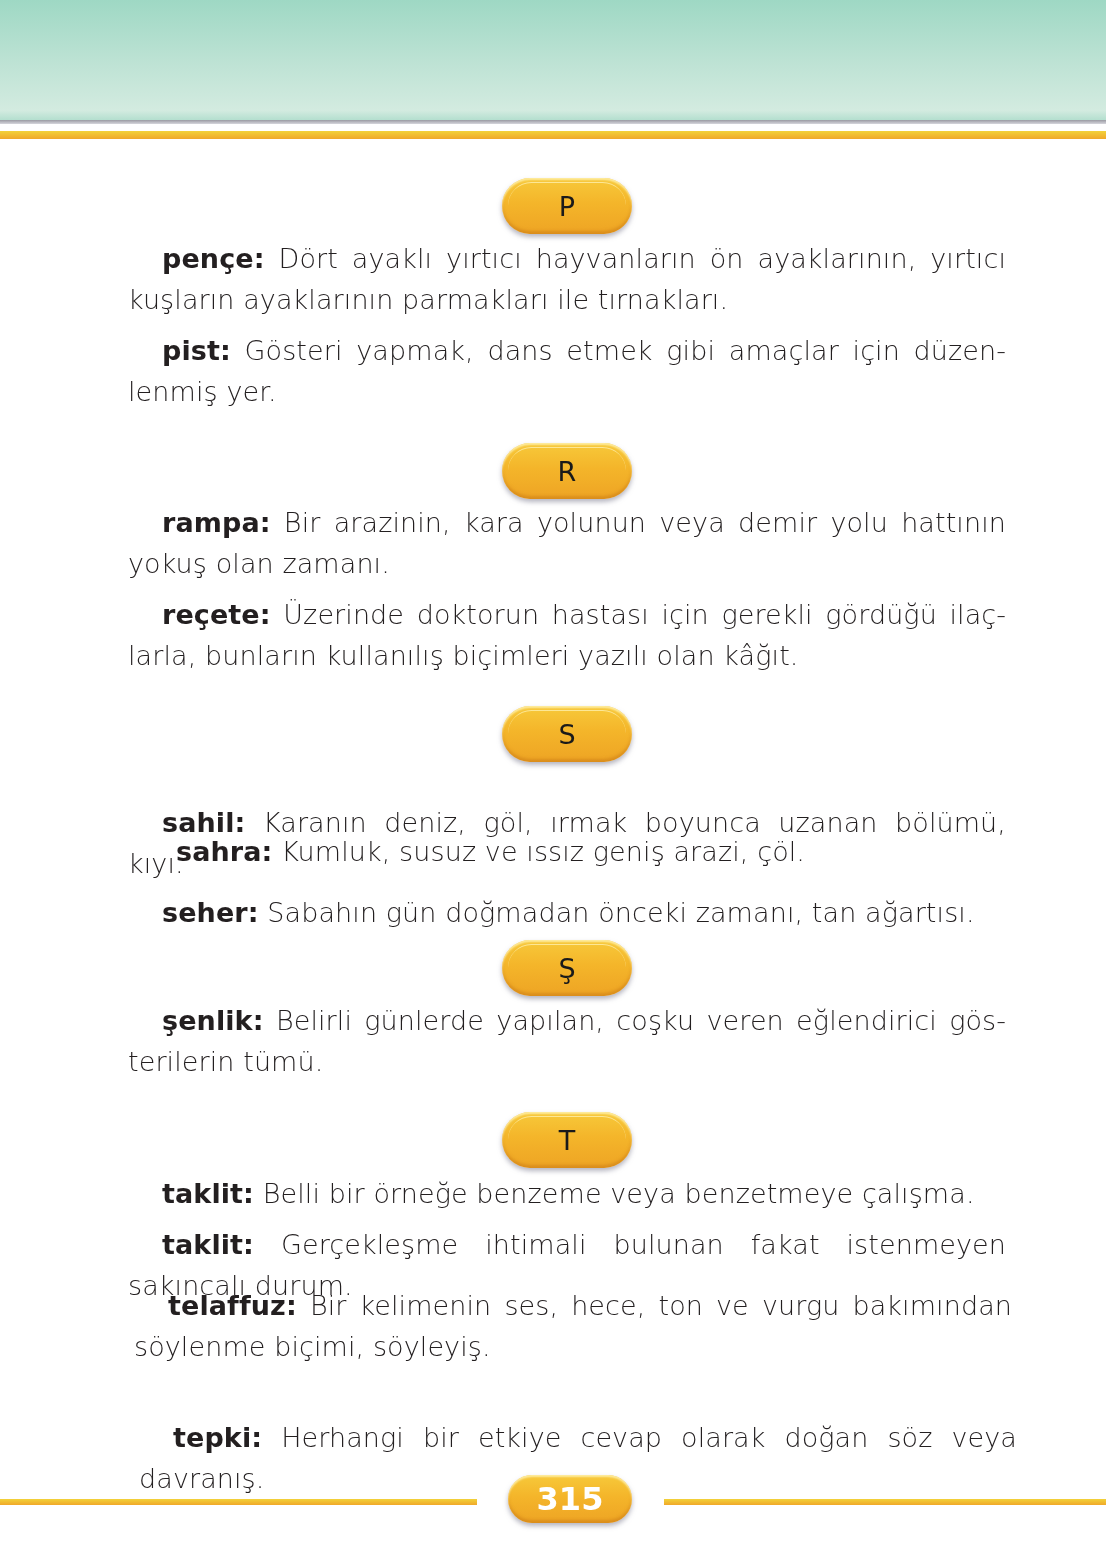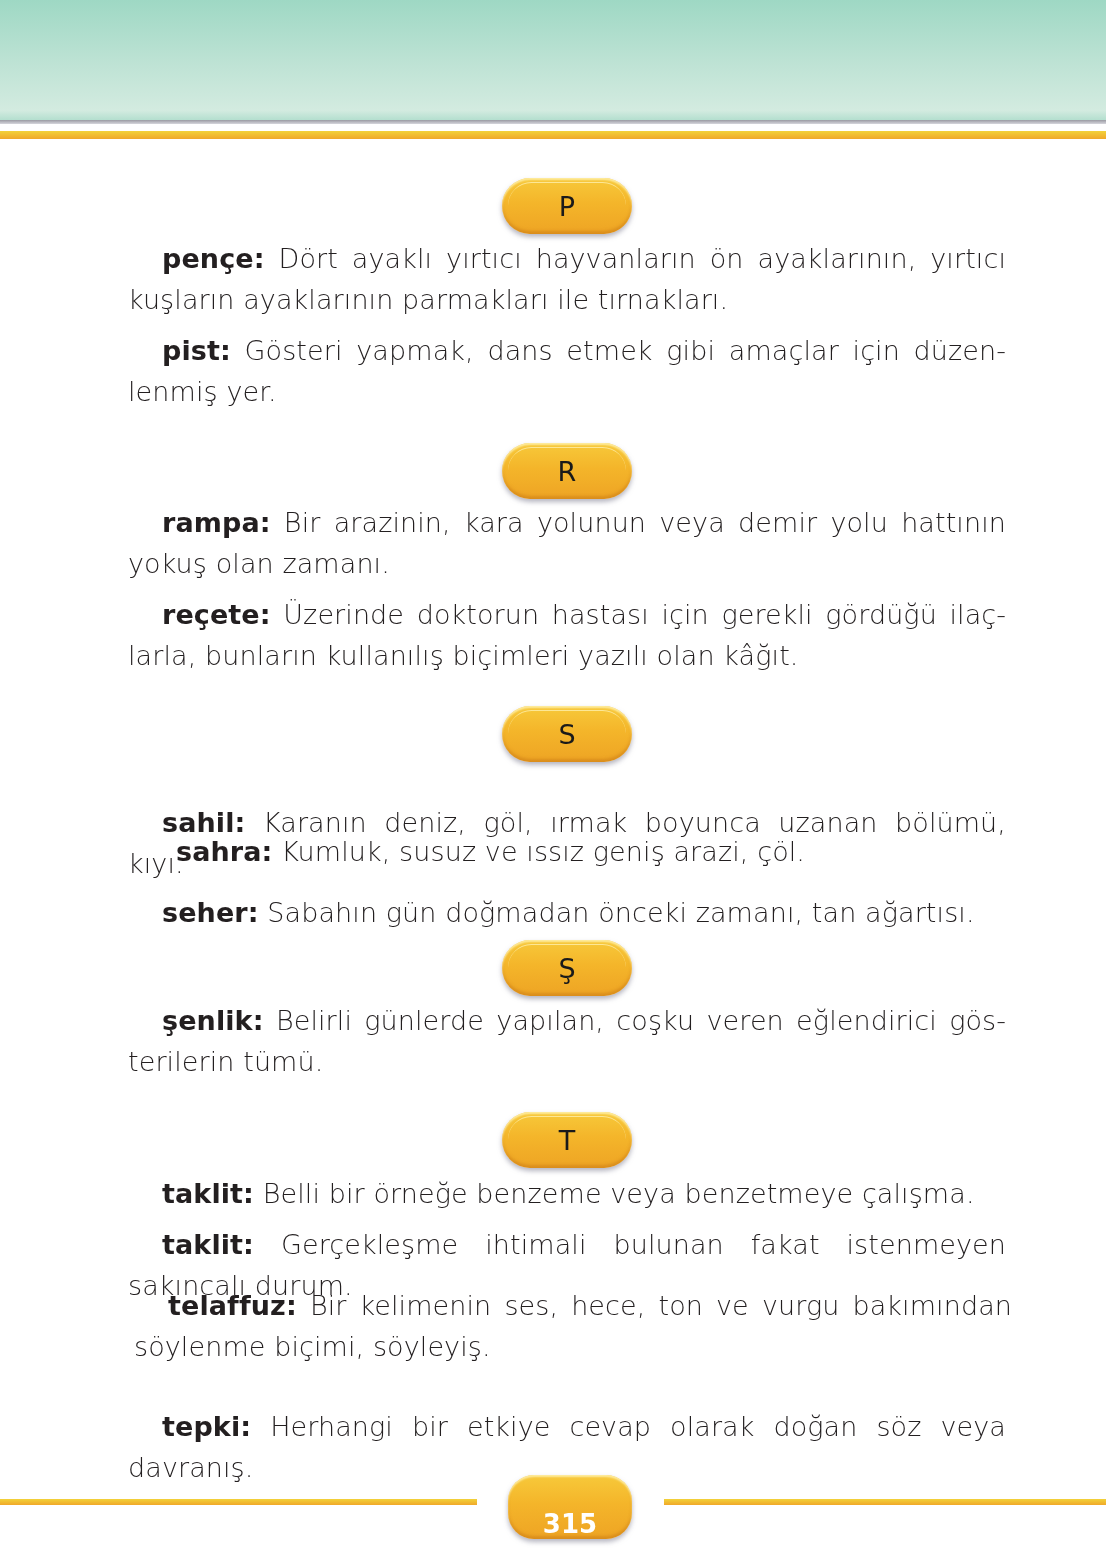--- a/index.html
+++ b/index.html
@@ -45,26 +45,26 @@
   .entry .term { font-weight: bold; }
   .footer-line-left {
     position: absolute; left: 0; top: 1499px; width: 477px; height: 6px;
     background: linear-gradient(to bottom, #f2d23a, #f0a82a);
   }
   .footer-line-right {
     position: absolute; left: 664px; top: 1499px; width: 442px; height: 6px;
     background: linear-gradient(to bottom, #f2d23a, #f0a82a);
   }
   .page-pill {
-    position: absolute; left: 508px; top: 1475px; width: 124px; height: 64px;
+    position: absolute; left: 508px; top: 1475px; width: 124px; height: 48px;
     border-radius: 26px;
     background: linear-gradient(to bottom, #f7c93a 0%, #f4b52a 45%, #eea424 100%);
     box-shadow: 0 3px 5px rgba(120,120,140,0.55), inset 0 2px 2px rgba(255,240,170,0.9), inset 0 -3px 3px rgba(200,120,20,0.5);
-    display: flex; align-items: flex-end; justify-content: center;
-    font-family: "DejaVu Sans", sans-serif; font-size: 26px; font-weight: bold; color: #ffffff;
+    display: flex; align-items: center; justify-content: center;
+    font-family: "DejaVu Sans", sans-serif; font-size: 32px; font-weight: bold; color: #ffffff;
   }
 </style>
 </head>
 <body>
 
 <div class="header-band"></div>
 <div class="header-grey"></div>
 <div class="header-yellow"></div>
 
 <div class="pill" style="top:178px;">
@@ -95,19 +95,19 @@
 </div>
 <p class="entry" style="top:1000px; margin:0;"><span class="term">şenlik:</span><span> Belirli günlerde yapılan, coşku veren eğlendirici gös­terilerin tümü.</span></p>
 
 <div class="pill" style="top:1112px;">
   <div class="pill-inner"></div>
   <span>T</span>
 </div>
 <p class="entry" style="top:1173px; margin:0;"><span class="term">taklit:</span><span> Belli bir örneğe benzeme veya benzetmeye çalışma.</span></p>
 <p class="entry" style="top:1224px; margin:0;"><span class="term">taklit:</span><span> Gerçekleşme ihtimali bulunan fakat istenmeyen sakıncalı durum.</span></p>
 <p class="entry" style="top:1279px; margin:6px;"><span class="term">telaffuz:</span><span> Bir kelimenin ses, hece, ton ve vurgu bakımından söylenme biçimi, söyleyiş.</span></p>
-<p class="entry" style="top:1406px; margin:0;"><span class="term">tepki:</span><span> Herhangi bir etkiye cevap olarak doğan söz veya davranış.</span></p>
+<p class="entry" style="top:1406px; margin:11px;"><span class="term">tepki:</span><span> Herhangi bir etkiye cevap olarak doğan söz veya davranış.</span></p>
 
 <div class="footer-line-left"></div>
 <div class="footer-line-right"></div>
 <div class="page-pill">
   <span>315</span>
 </div>
 
 </body></html>

